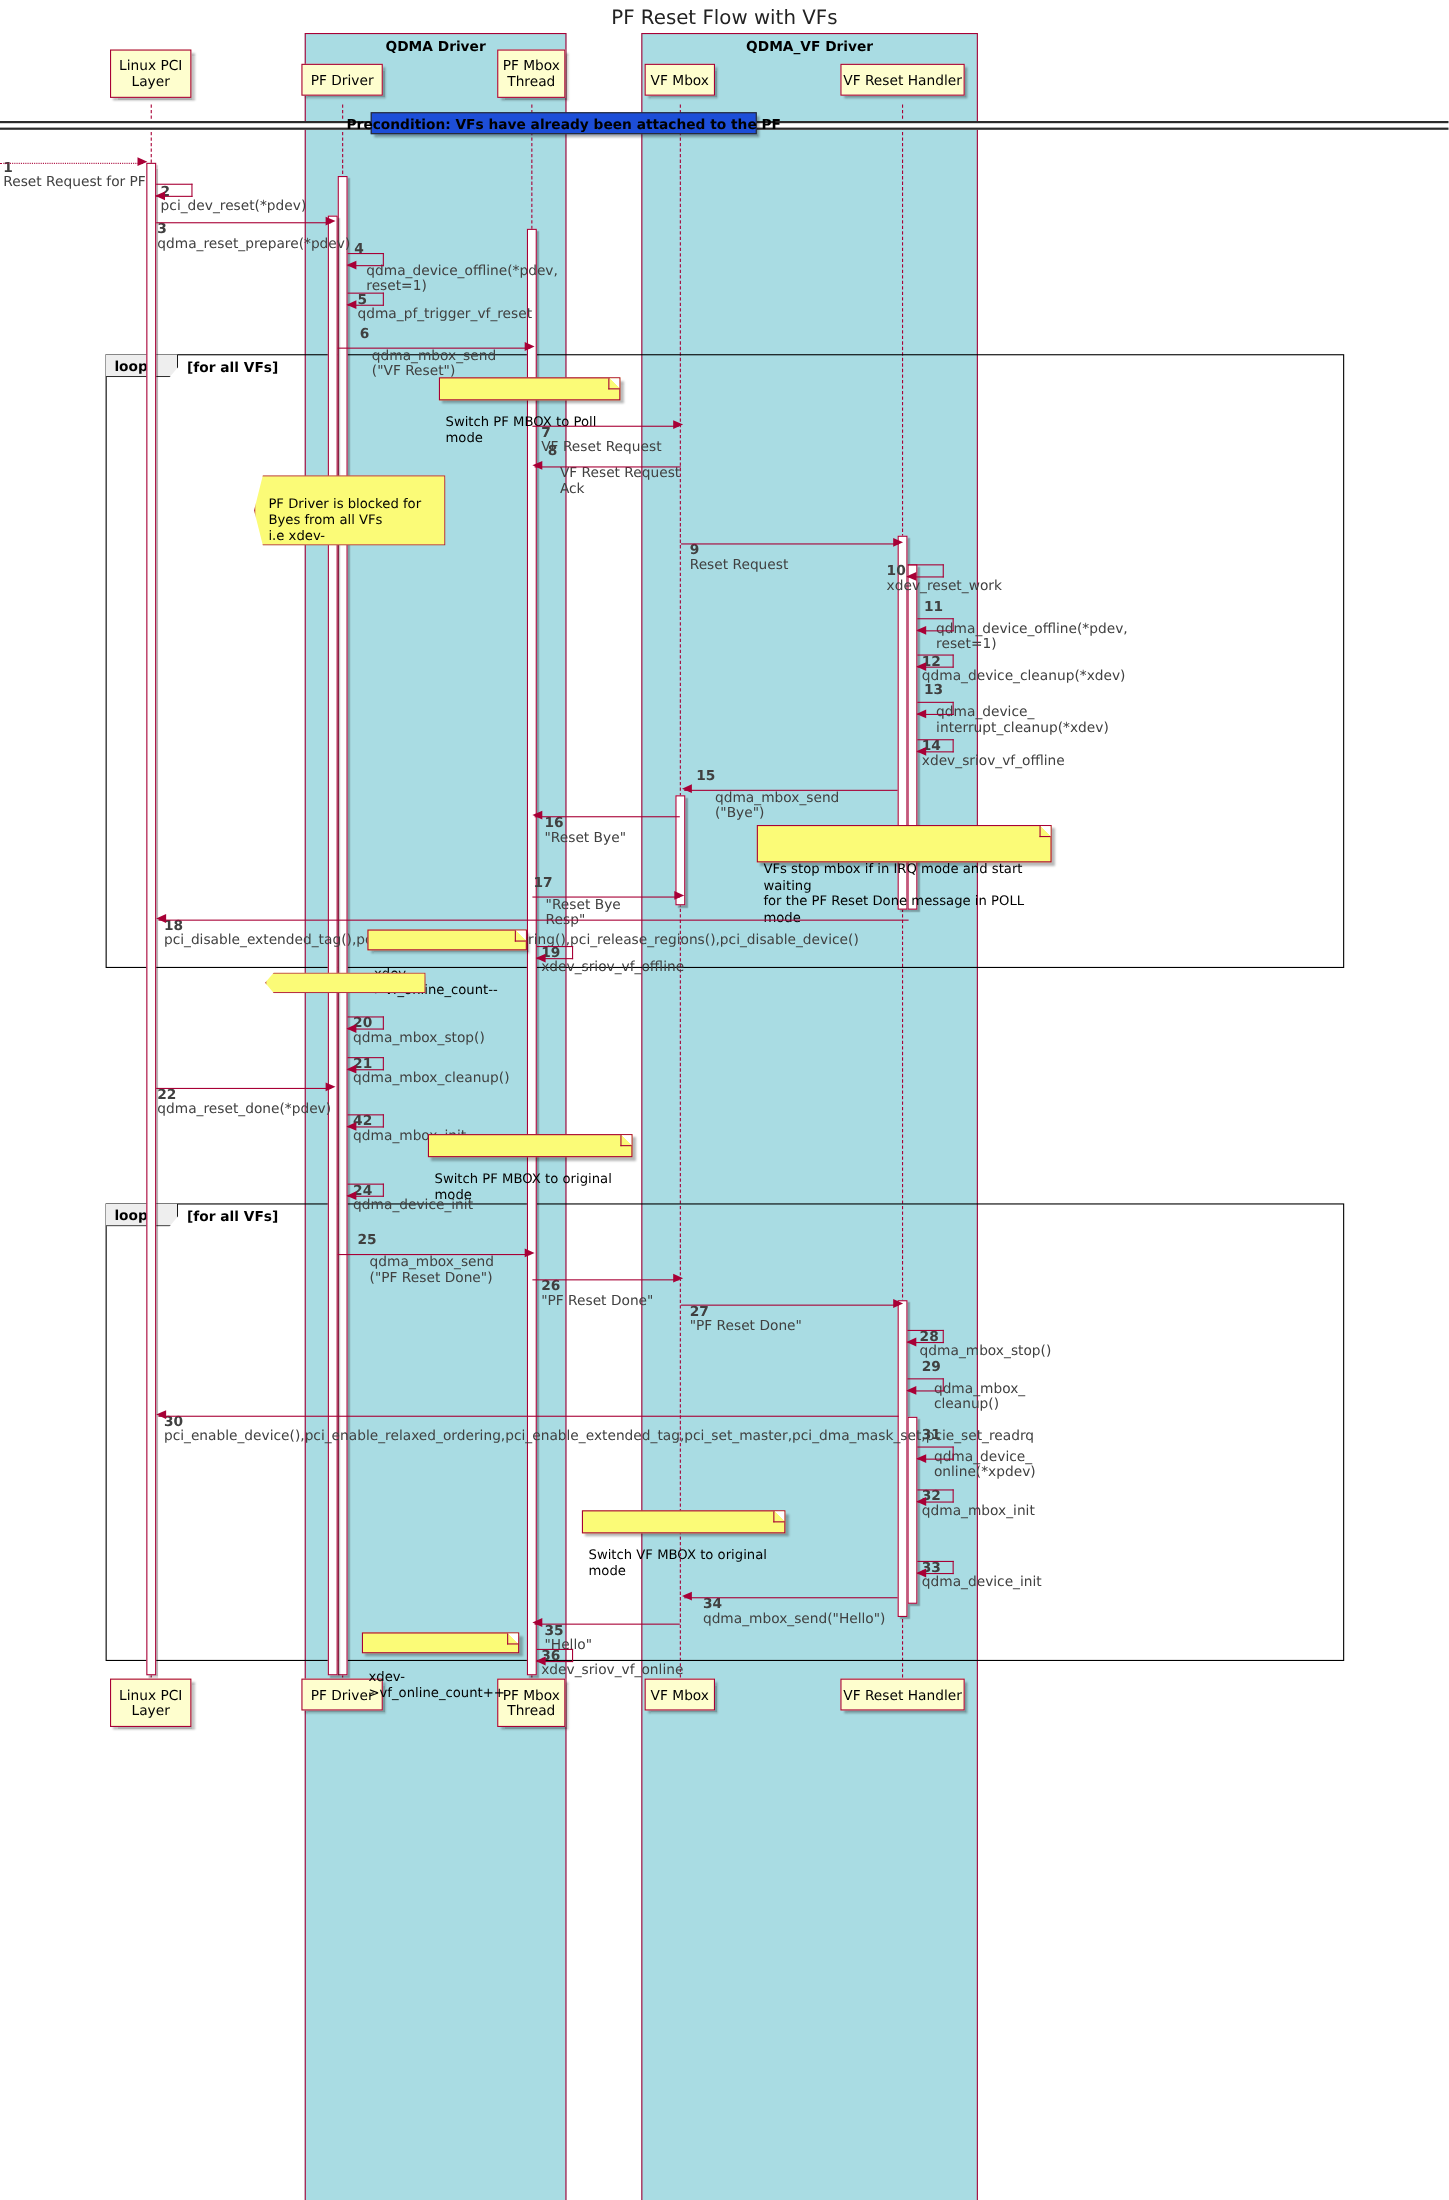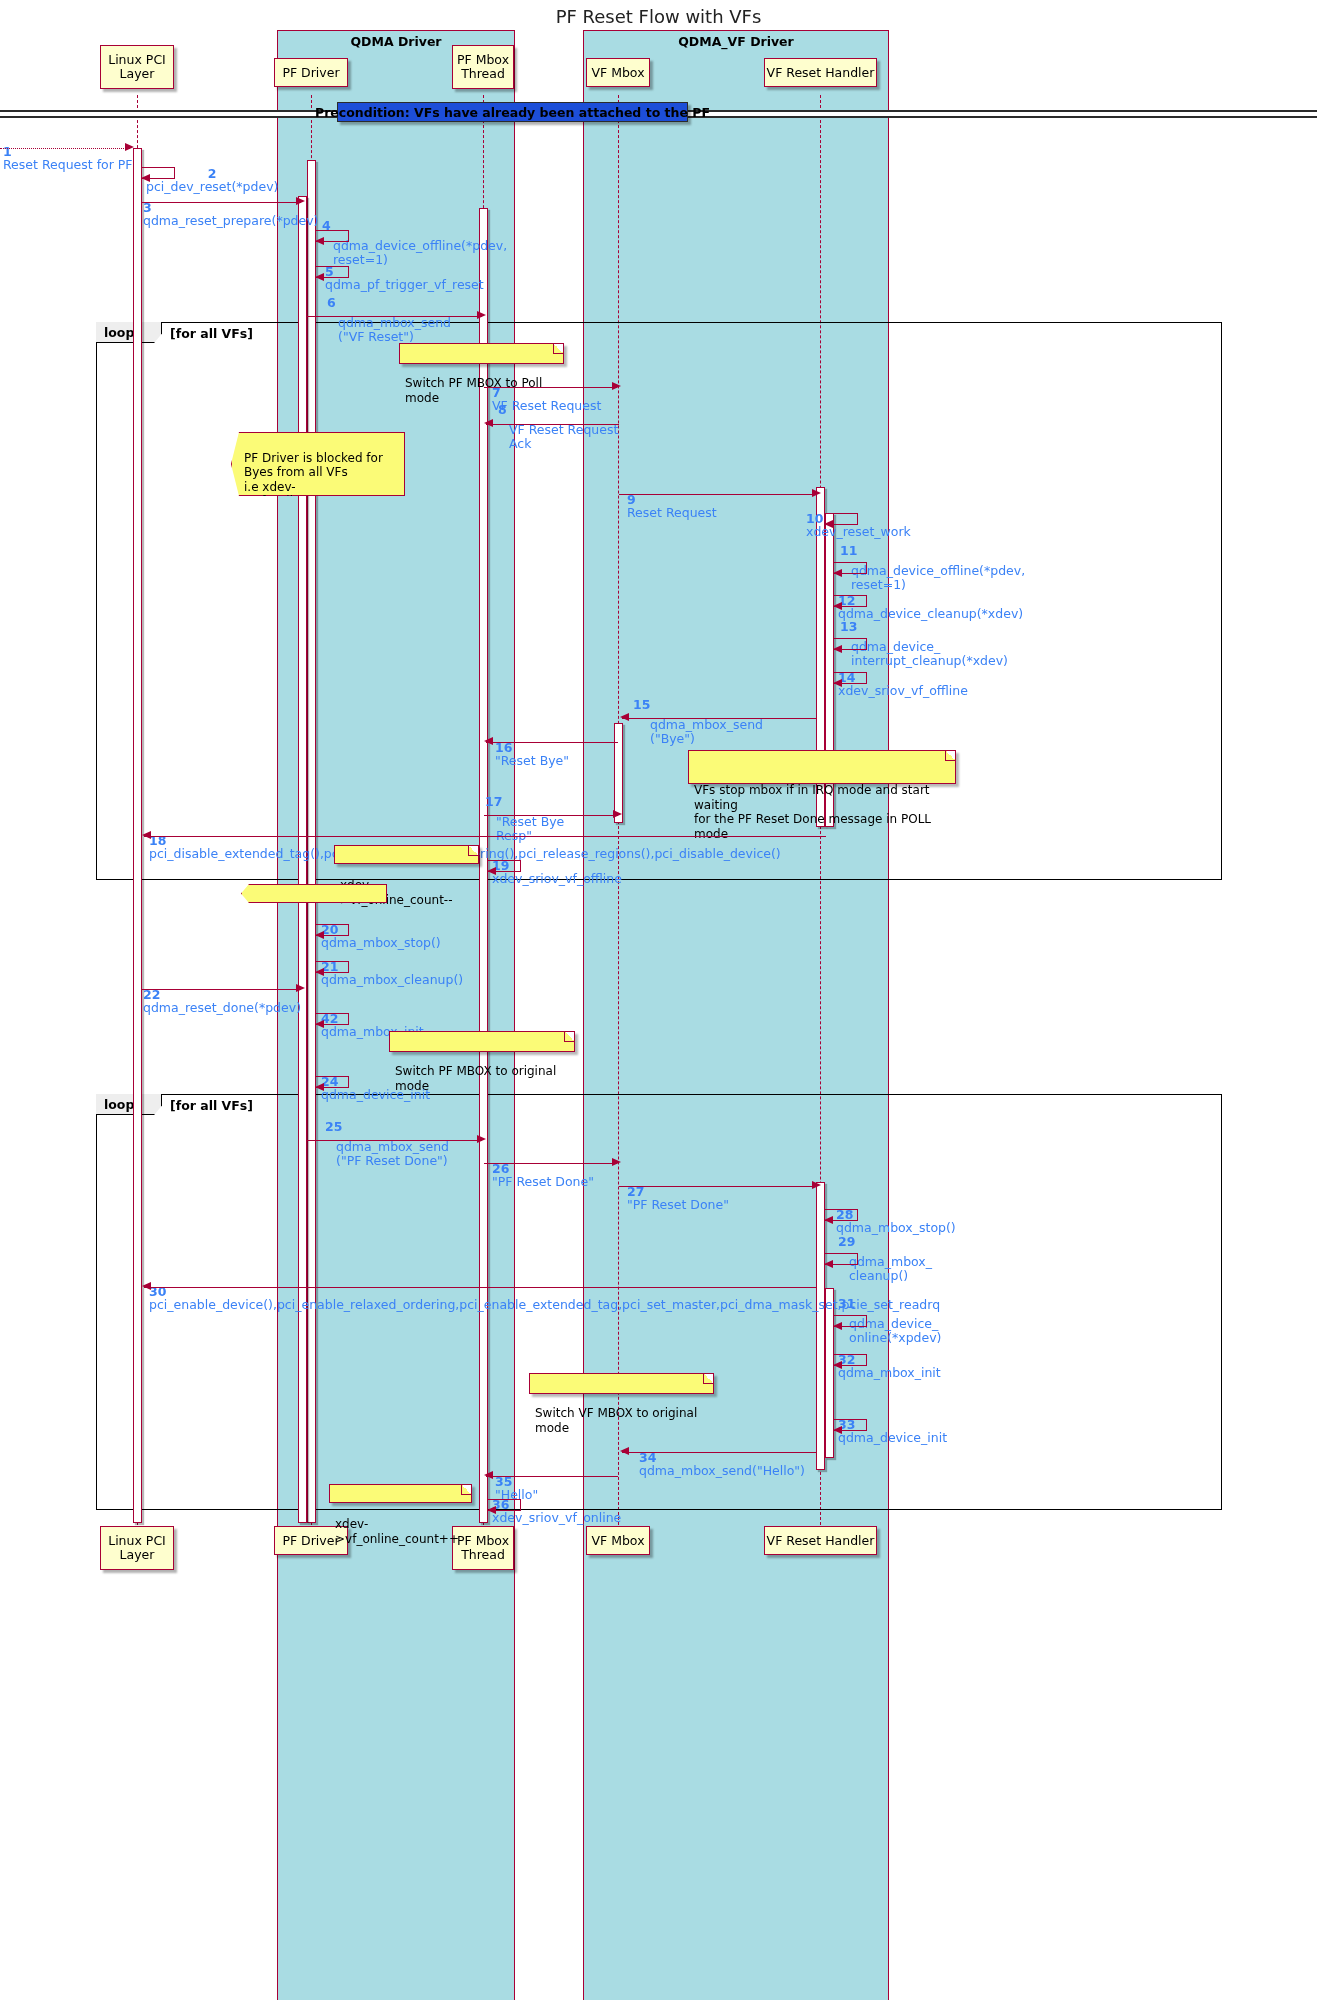--- a/index.html
+++ b/index.html
@@ -54,21 +54,21 @@
              clip-path:polygon(0 0,100% 0,100% 55%,88% 100%,0 100%);}
   .frame-cond{font-weight:bold;font-size:12.5px;}
   
   .arrow-line{height:0;border-top:1.4px solid #A80036;}
   .arrow-dot{height:0;border-top:1.6px dotted #A80036;}
   .ah{width:0;height:0;border-top:4.5px solid transparent;
       border-bottom:4.5px solid transparent;}
   .ah-r{border-left:9px solid #A80036;}
   .ah-l{border-right:9px solid #A80036;}
   
-  .msg{font-size:12.5px;line-height:13.5px;color:#3b82f6;white-space:pre-line;}
+  .msg{font-size:12.5px;line-height:13.5px;color:#404040;white-space:pre-line;}
   .num{font-weight:bold;}
   
   .self{border:1.4px solid #A80036;border-left:none;box-sizing:border-box;
         background:transparent;}
 </style>
 </head>
 <body>
 
 <div class="abs" id="title">PF Reset Flow with VFs</div>
 
@@ -152,21 +152,21 @@
 <div class="abs act" style="left:816px;top:1182px;width:9px;height:288px;"></div>
 <div class="abs act" style="left:825px;top:1288px;width:9px;height:170px;"></div>
 
 <div class="abs msg" style="left:3px;top:131px;">
   <span class="num">1</span>
   <span>Reset Request for PF</span>
 </div>
 <div class="abs arrow-dot" style="left:0px;top:148px;width:130px;"></div>
 <div class="abs ah ah-r" style="left:125px;top:143px;"></div>
 
-<div class="abs msg" style="left:146px;top:153px;text-align:center;">
+<div class="abs msg" style="left:146px;top:153px;">
   <span class="num">2</span>
   <span>pci_dev_reset(*pdev)</span>
 </div>
 <div class="abs self" style="left:142px;top:167px;width:33px;height:12px;"></div>
 <div class="abs ah ah-l" style="left:141px;top:174px;"></div>
 
 <div class="abs msg" style="left:143px;top:187px;">
   <span class="num">3</span>
   <span>qdma_reset_prepare(*pdev)</span>
 </div>

